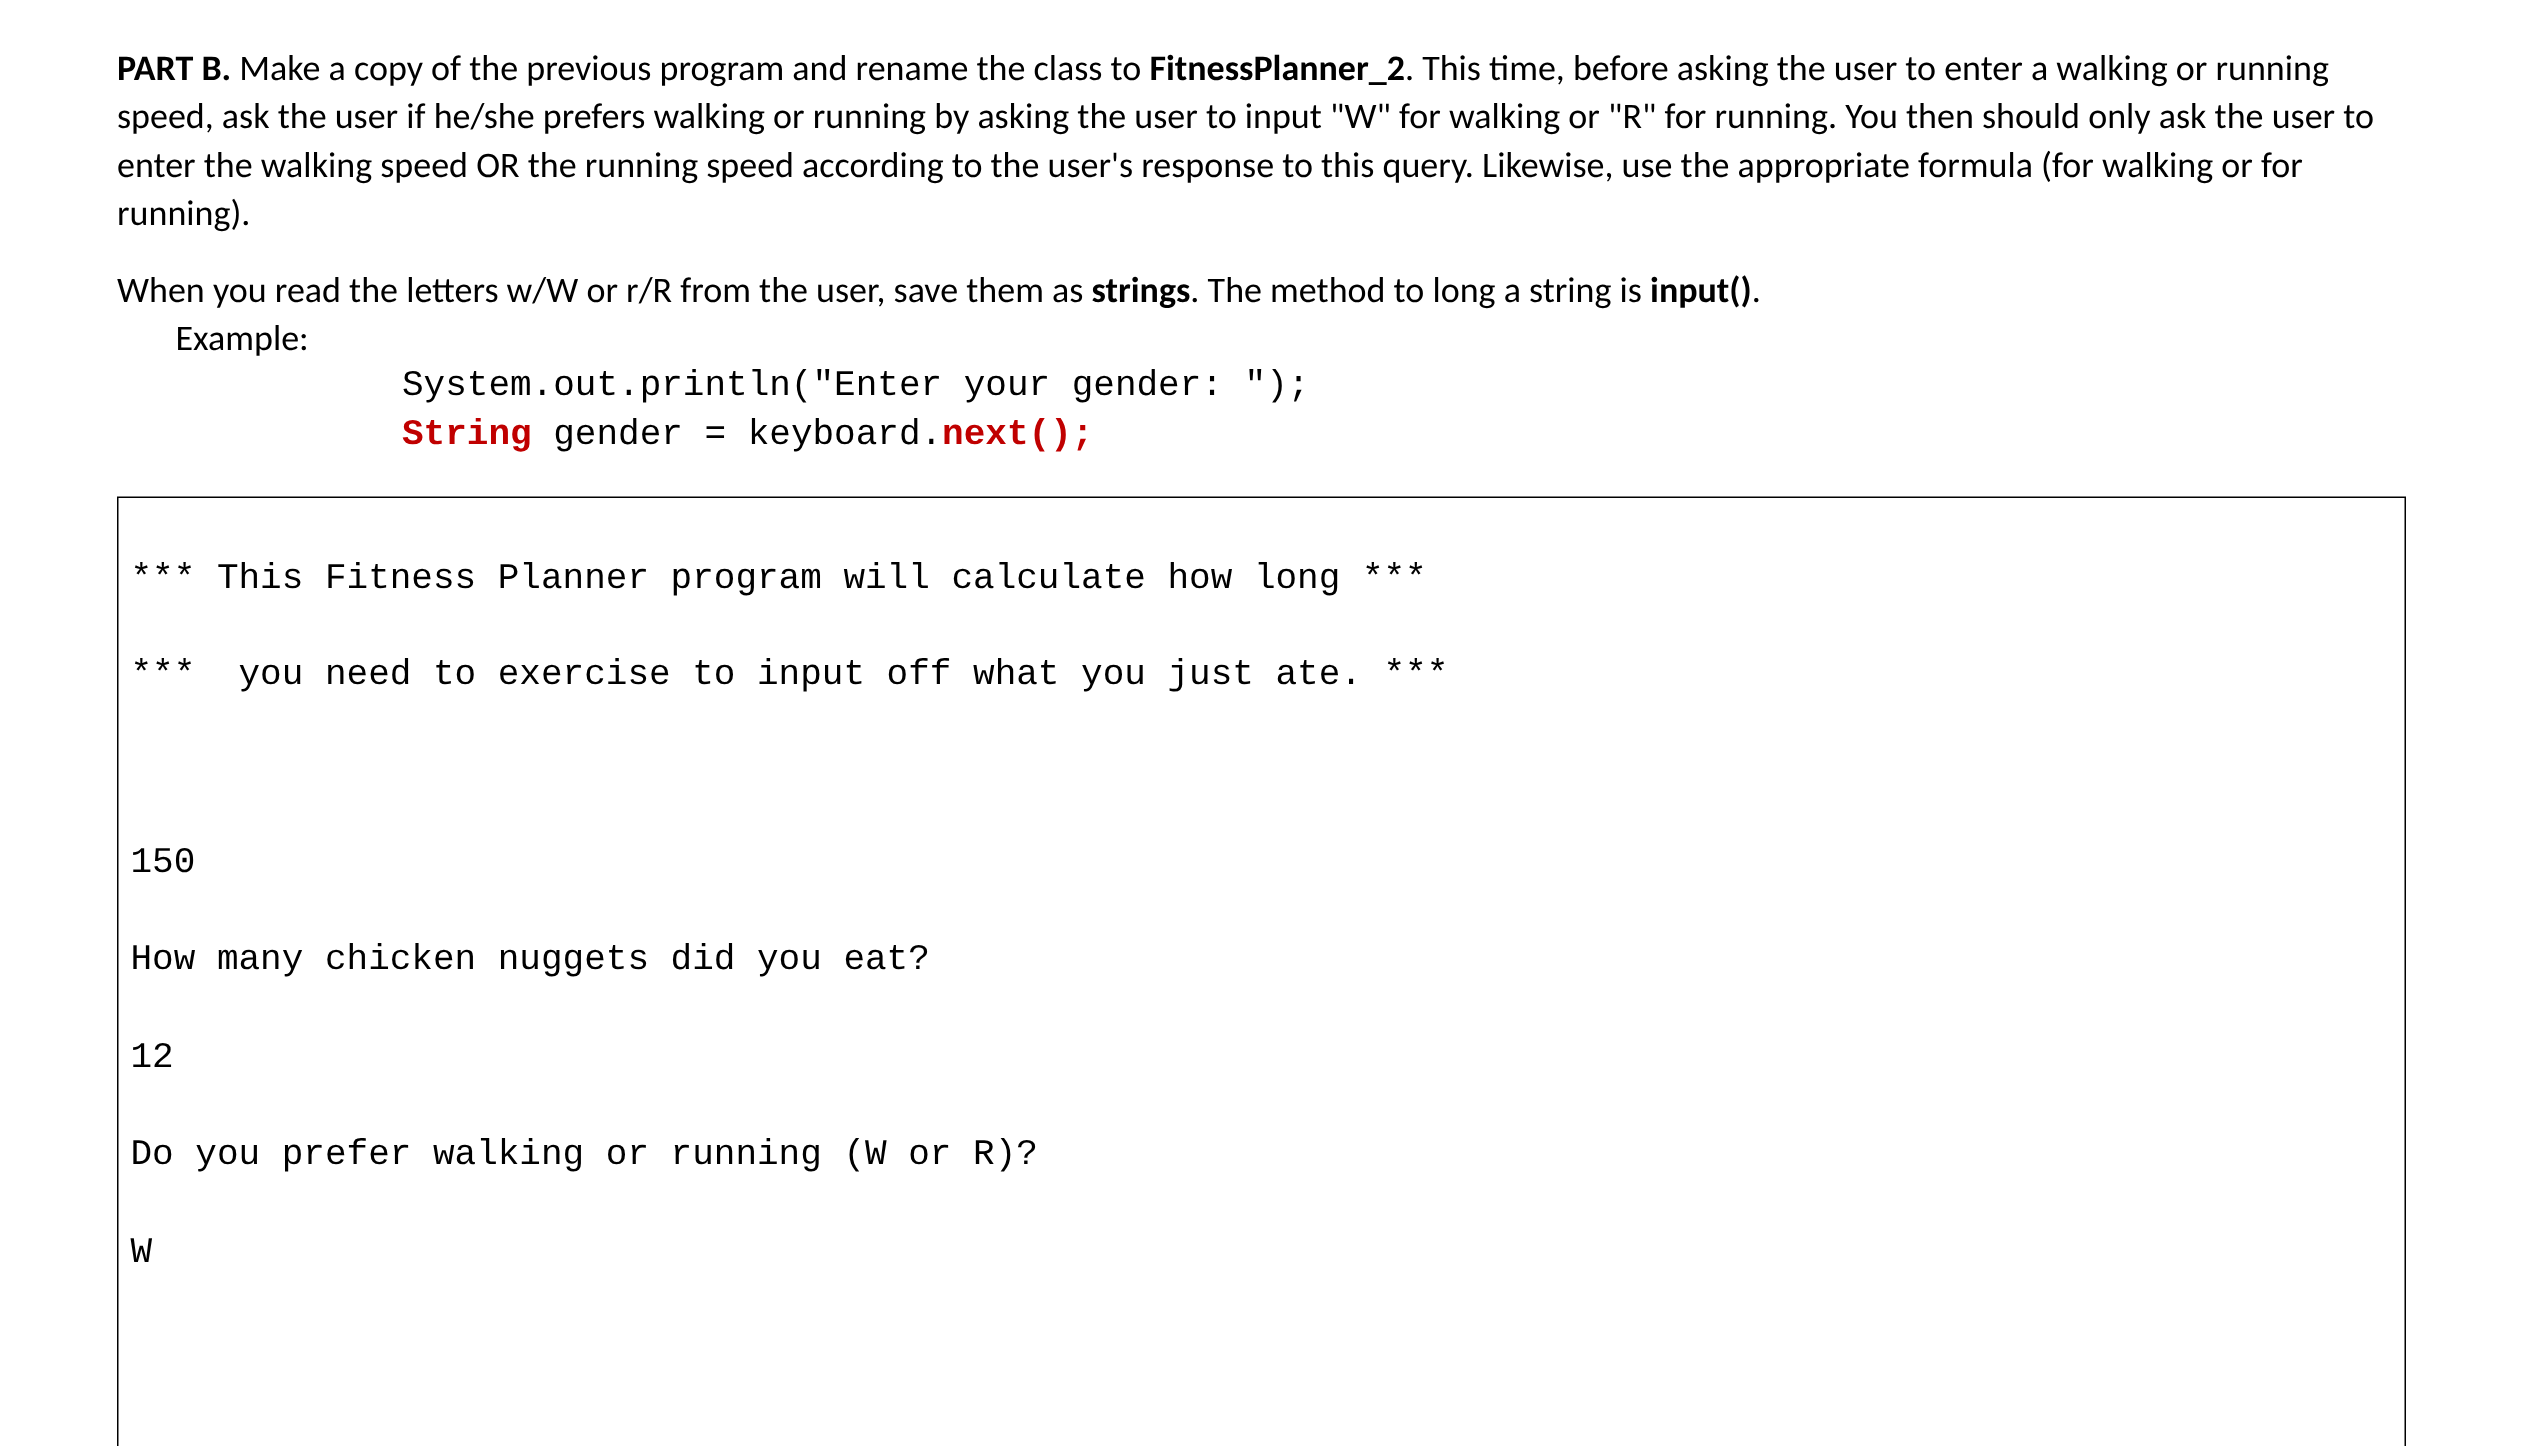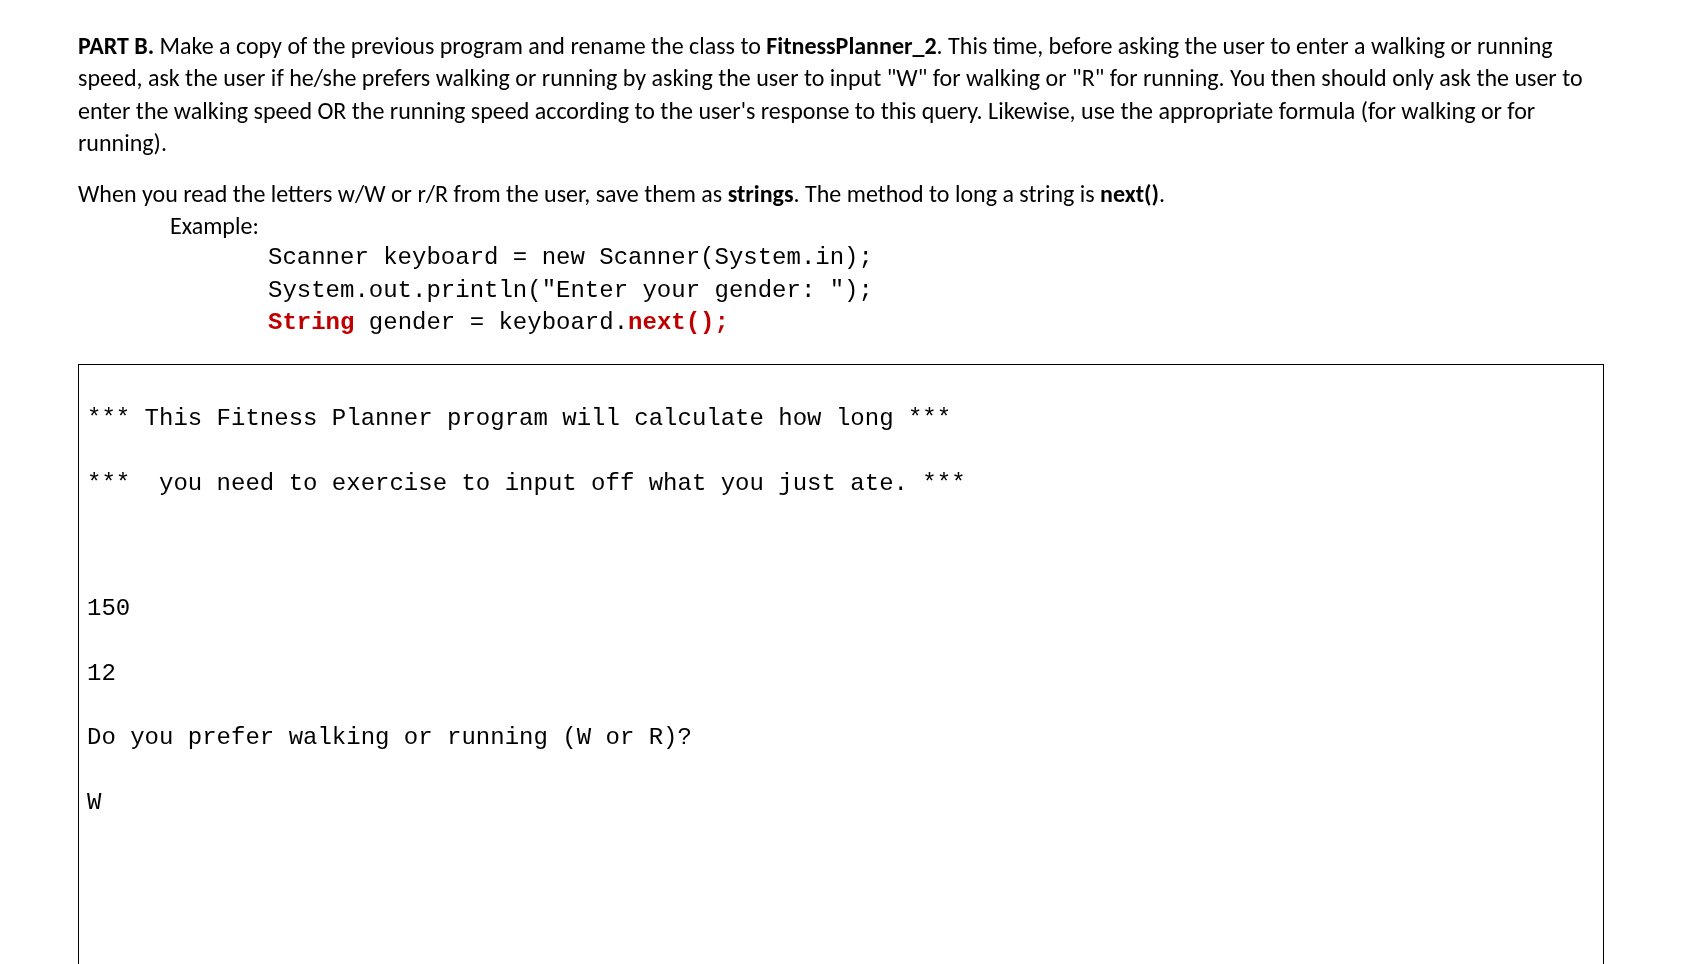--- a/index.html
+++ b/index.html
@@ -16,21 +16,21 @@
     .para {
       margin-bottom: 18px;
     }
     .bold {
       font-weight: bold;
       margin-top: 42px;
     }
     .underline {
     }
     .indent {
-      margin-left: 92px;
+      margin-left: 39px;
     }
     .code-line {
       font-family: "Courier New", monospace;
       font-size: 24px;
       margin-left: 190px;
       line-height: 1.35;
     }
     .red {
       color: #c00000;
       font-weight: bold;
@@ -52,32 +52,32 @@
     }
   </style>
 </head>
 <body>
 
 <div class="para">
   <span class="bold">PART B. </span><span>Make a copy of the previous program and rename the class to </span><span class="bold">FitnessPlanner_2</span><span>. This time, before asking the user to enter a walking or running speed, ask the user if he/she prefers walking or running by asking the user to input "W" for walking or "R" for running. You then should </span><span class="underline">only</span><span> ask the user to enter the walking speed </span><span class="underline">OR</span><span> the running speed according to the user's response to this query. Likewise, use the appropriate formula (for walking or for running).</span>
 </div>
 
 <div class="para">
-  <span>When you read the letters w/W or r/R from the user, save them as </span><span class="bold underline">strings</span><span>. The method to long a string is </span><span class="bold">next()</span><span>.</span>
+  <span>When you read the letters w/W or r/R from the user, save them as </span><span class="bold underline">strings</span><span>. The method to long a string is </span><span class="bold">input()</span><span>.</span>
   <div class="indent">Example:</div>
-  <div class="code-line">Scanner keyboard = new Scanner(System.in);</div>
   <div class="code-line">System.out.println("Enter your gender: ");</div>
   <div class="code-line"><span class="red">String</span><span> gender = keyboard.</span><span class="red">next();</span></div>
 </div>
 
 <div class="output-box">
 <div>*** This Fitness Planner program will calculate how long ***</div>
 <div>***  you need to exercise to input off what you just ate. ***</div>
 <div class="blank-line"></div>
 <div class="red-line">150</div>
+<div>How many chicken nuggets did you eat?</div>
 <div class="red-line">12</div>
 <div>Do you prefer walking or running (W or R)?</div>
 <div class="red-line">W</div>
 
 
 
 
 </div>
 
 </body></html>

